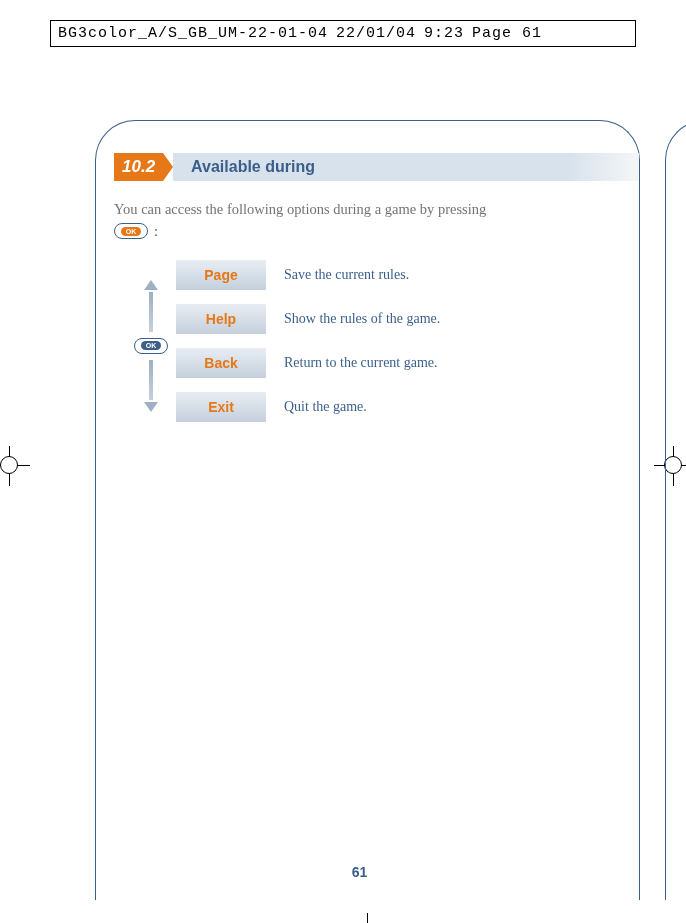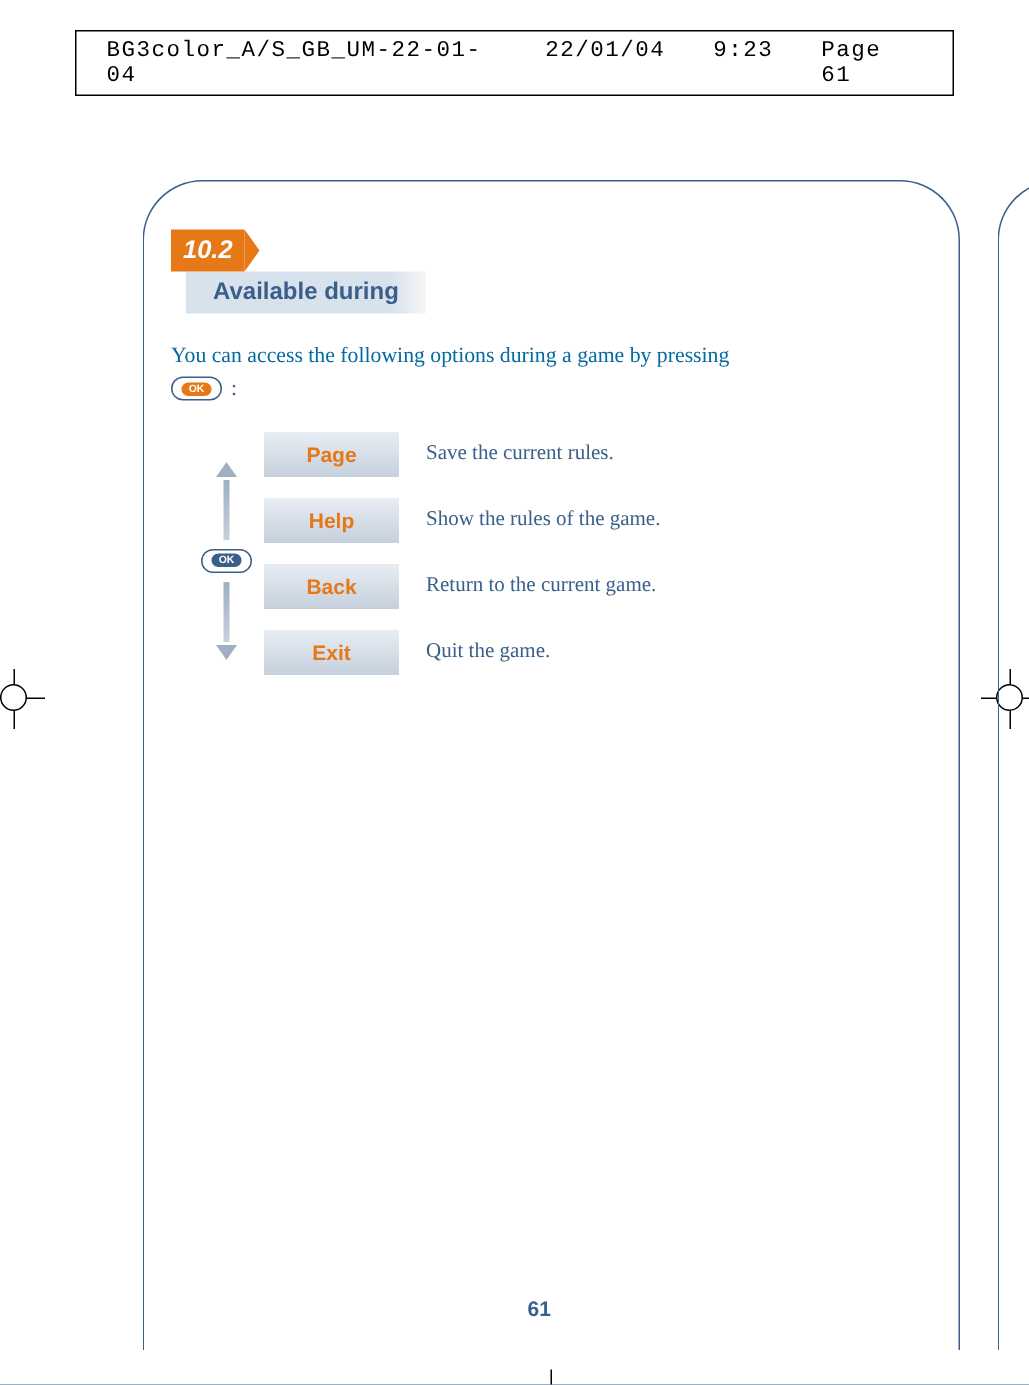--- a/index.html
+++ b/index.html
@@ -10,26 +10,26 @@
       font-family: Georgia, serif;
       position: relative;
       overflow: hidden;
     }
     .header-meta {
       position: absolute;
       top: 20px;
       left: 50px;
       right: 50px;
       border: 1px solid #000;
-      padding: 4px 20px;
+      padding: 4px 7px;
       font-family: "Courier New", monospace;
       font-size: 15px;
       letter-spacing: 1px;
       display: flex;
-      gap: 32px;
+      gap: 8px;
       color: #000;
     }
     .page-frame {
       position: absolute;
       top: 120px;
       left: 95px;
       width: 545px;
       height: 780px;
       border: 1.5px solid #3a5f8a;
       border-bottom: none;
@@ -42,24 +42,23 @@
       top: 120px;
       left: 665px;
       width: 40px;
       height: 780px;
       border-left: 1.5px solid #3a5f8a;
       border-top: 1.5px solid #3a5f8a;
       border-top-left-radius: 40px;
     }
     .section-header {
       display: flex;
-      align-items: flex-start;
+      align-items: center;
       margin-left: 18px;
       margin-right: 0;
-      flex-direction: column;
     }
     .section-num {
       background: #e67817;
       color: #fff;
       font-weight: bold;
       font-family: Arial, sans-serif;
       font-size: 17px;
       padding: 4px 8px;
       font-style: italic;
       position: relative;
@@ -78,21 +77,21 @@
       flex: 1;
       background: linear-gradient(to right, #d8e2ec 0%, #d8e2ec 85%, #f5f6f7 100%);
       color: #3a5f8a;
       font-weight: bold;
       font-family: Arial, sans-serif;
       font-size: 16px;
       padding: 5px 18px;
       margin-left: 10px;
     }
     .intro {
-      color: #0369a1;
+      color: #737373;
       font-size: 14.5px;
       margin: 18px 28px 2px 18px;
       text-align: justify;
       line-height: 1.5;
     }
     .intro-row {
       display: flex;
       align-items: center;
       gap: 6px;
       margin-left: 18px;

